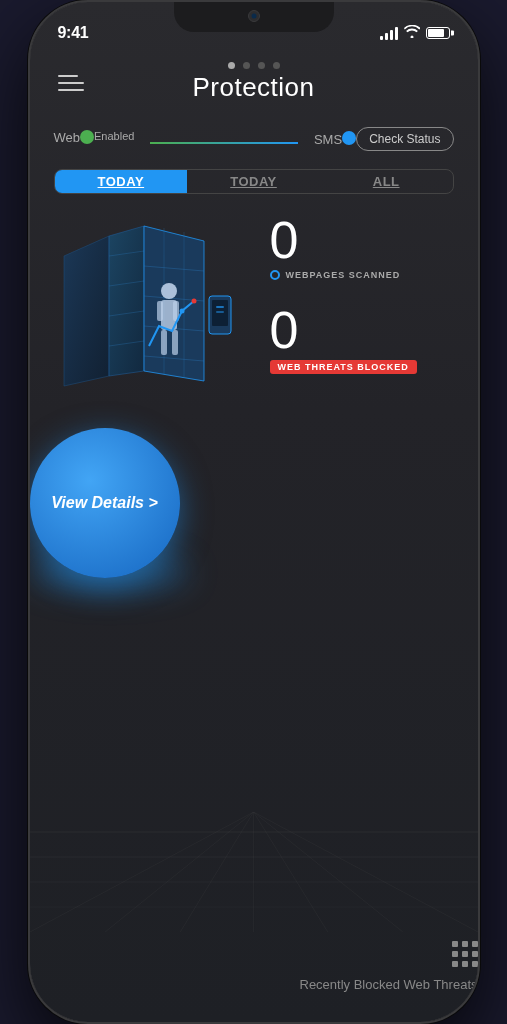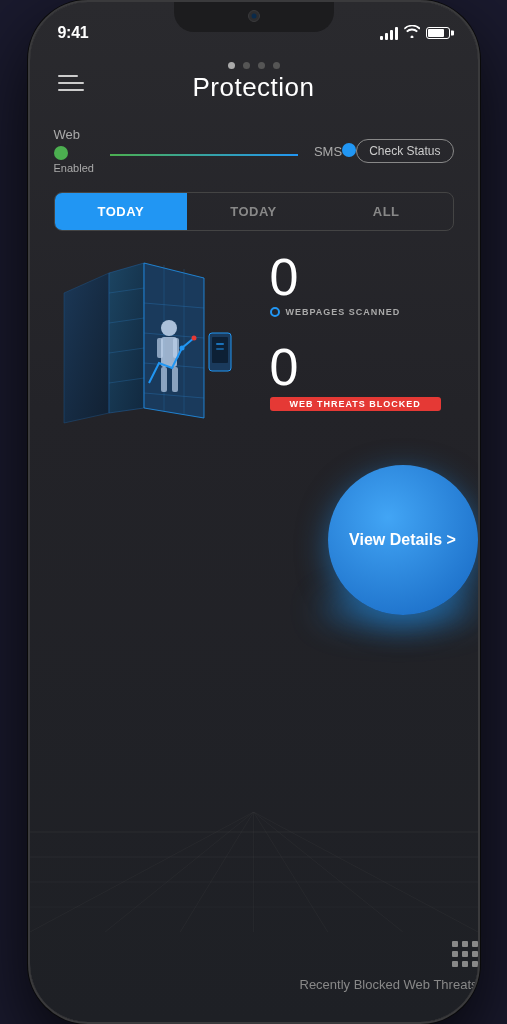--- a/index.html
+++ b/index.html
@@ -219,21 +219,21 @@
     
     .protection-row {
       display: flex;
       align-items: center;
       justify-content: space-between;
       padding: 0 24px;
       margin-bottom: 18px;
     }
     .web-section {
       display: flex;
-      flex-direction: column;
+      flex-direction: row;
       align-items: flex-start;
     }
     .web-label {
       color: #aaaaaa;
       font-size: 13px;
       margin-bottom: 4px;
     }
     .status-dot-green {
       width: 14px;
       height: 14px;
@@ -284,27 +284,28 @@
     
     .tabs {
       display: flex;
       margin: 0 24px 20px;
       border: 1px solid #444;
       border-radius: 8px;
       overflow: hidden;
     }
     .tab {
       flex: 1;
-      padding: 11px 0;
+      padding: 4px 0;
       text-align: center;
       font-size: 13px;
       font-weight: 600;
       color: #888;
       cursor: pointer;
       letter-spacing: 0.5px;
+      text-decoration: underline;
     }
     .tab.active {
       background: #2196f3;
       color: #ffffff;
     }
 
     
     .stats-area {
       display: flex;
       align-items: center;
@@ -359,31 +360,32 @@
       letter-spacing: 1px;
       color: #aaaaaa;
       text-transform: uppercase;
     }
     .stat-badge-red {
       background: #e53935;
       color: #ffffff;
       font-size: 9px;
       font-weight: 700;
       letter-spacing: 1px;
-      padding: 2px 20px;
+      padding: 2px 8px;
       border-radius: 3px;
       text-transform: uppercase;
     }
 
     
     .view-details-container {
       display: flex;
-      justify-content: flex-end;
+      justify-content: flex-start;
       margin-bottom: 30px;
       position: relative;
+      font-style: italic;
     }
     .view-details-shadow {
       position: absolute;
       bottom: -15px;
       width: 160px;
       height: 40px;
       background: rgba(33,150,243,0.3);
       border-radius: 50%;
       filter: blur(15px);
     }

